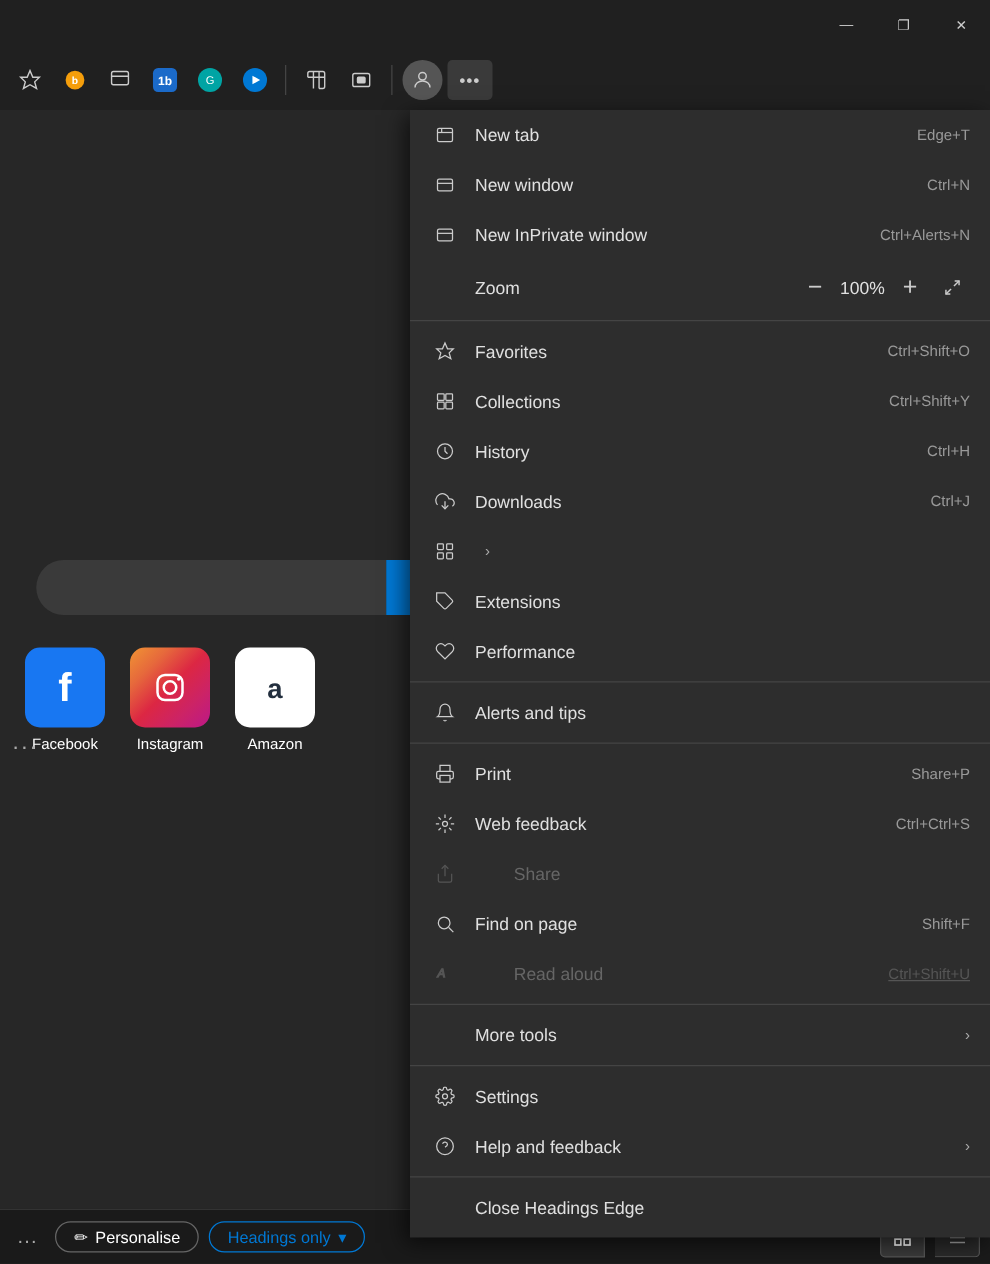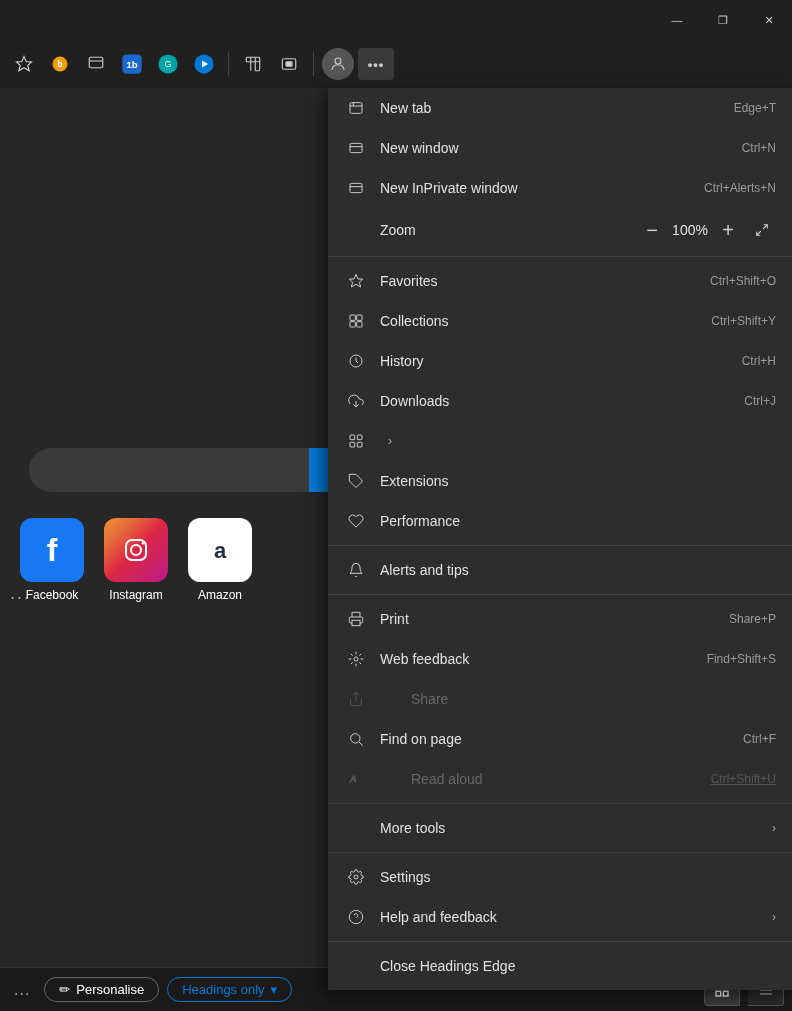--- a/index.html
+++ b/index.html
@@ -683,21 +683,21 @@
   </div>
 
   <div class="menu-item">
     <div class="menu-item-icon">
       <svg width="16" height="16" viewBox="0 0 24 24" fill="none" stroke="#ccc" stroke-width="1.5">
         <circle cx="12" cy="12" r="3"></circle>
         <path d="M12 1v4M12 19v4M4.22 4.22l2.83 2.83M16.95 16.95l2.83 2.83M1 12h4M19 12h4M4.22 19.78l2.83-2.83M16.95 7.05l2.83-2.83"></path>
       </svg>
     </div>
     <span class="menu-item-label">Web feedback</span>
-    <span class="menu-shortcut">Find+Shift+S</span>
+    <span class="menu-shortcut">Ctrl+Ctrl+S</span>
   </div>
 
   <div class="menu-item disabled">
     <div class="menu-item-icon">
       <svg width="16" height="16" viewBox="0 0 24 24" fill="none" stroke="#555" stroke-width="1.5">
         <path d="M4 12v8a2 2 0 0 0 2 2h12a2 2 0 0 0 2-2v-8"></path>
         <polyline points="16,6 12,2 8,6"></polyline>
         <line x1="12" y1="2" x2="12" y2="15"></line>
       </svg>
     </div>
@@ -705,21 +705,21 @@
   </div>
 
   <div class="menu-item">
     <div class="menu-item-icon">
       <svg width="16" height="16" viewBox="0 0 24 24" fill="none" stroke="#ccc" stroke-width="1.5">
         <circle cx="11" cy="11" r="7"></circle>
         <line x1="16.5" y1="16.5" x2="22" y2="22"></line>
       </svg>
     </div>
     <span class="menu-item-label">Find on page</span>
-    <span class="menu-shortcut">Ctrl+F</span>
+    <span class="menu-shortcut">Shift+F</span>
   </div>
 
   <div class="menu-item disabled">
     <div class="menu-item-icon">
       <svg width="16" height="16" viewBox="0 0 24 24" fill="none" stroke="#555" stroke-width="1.5">
         <text x="3" y="16" fill="#555" font-size="14" font-style="italic">A</text>
       </svg>
     </div>
     <span class="menu-item-label">Read aloud</span>
     <span class="menu-shortcut">Ctrl+Shift+U</span>

